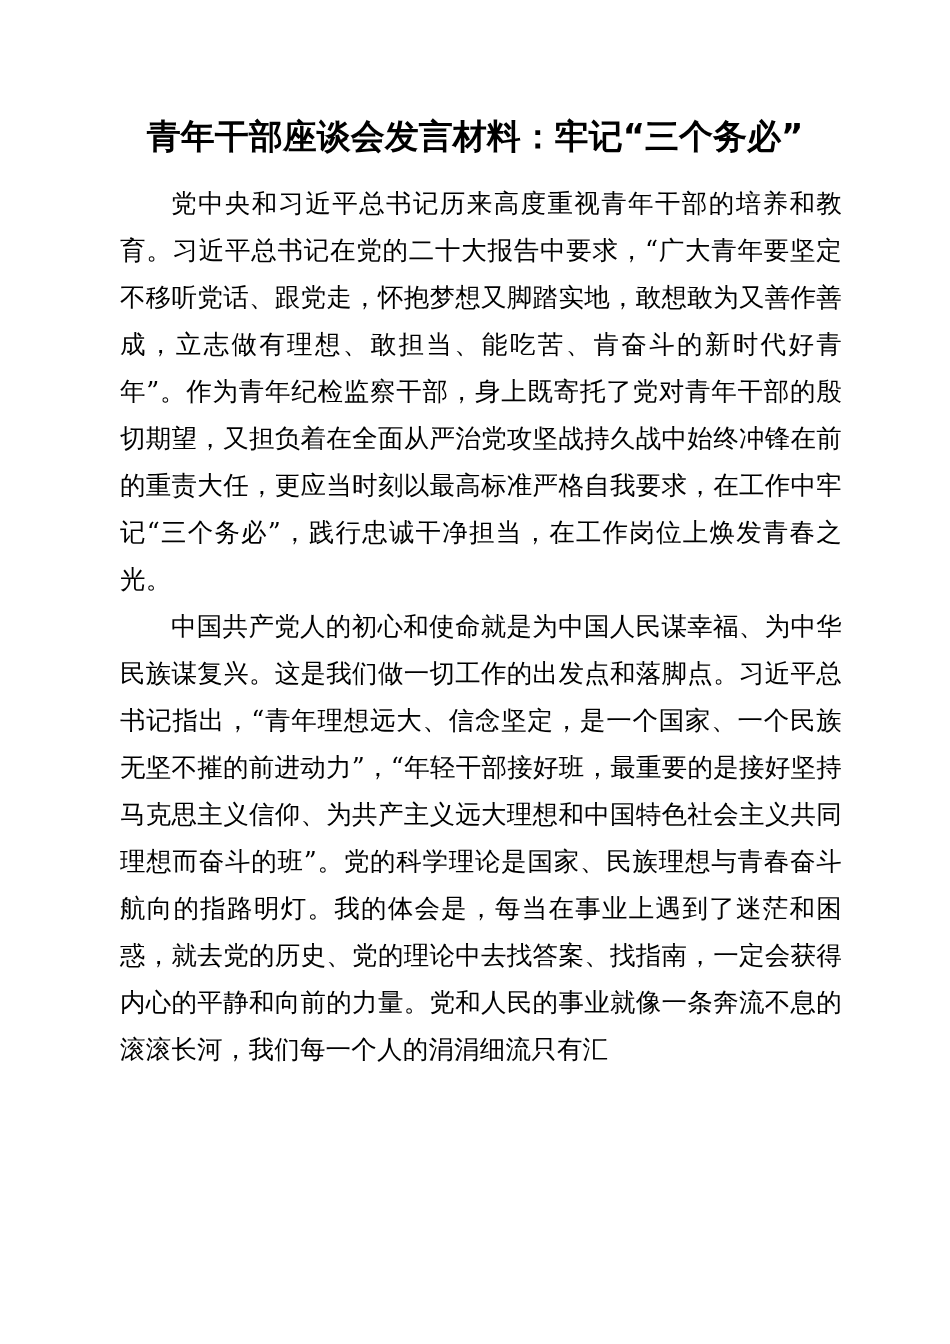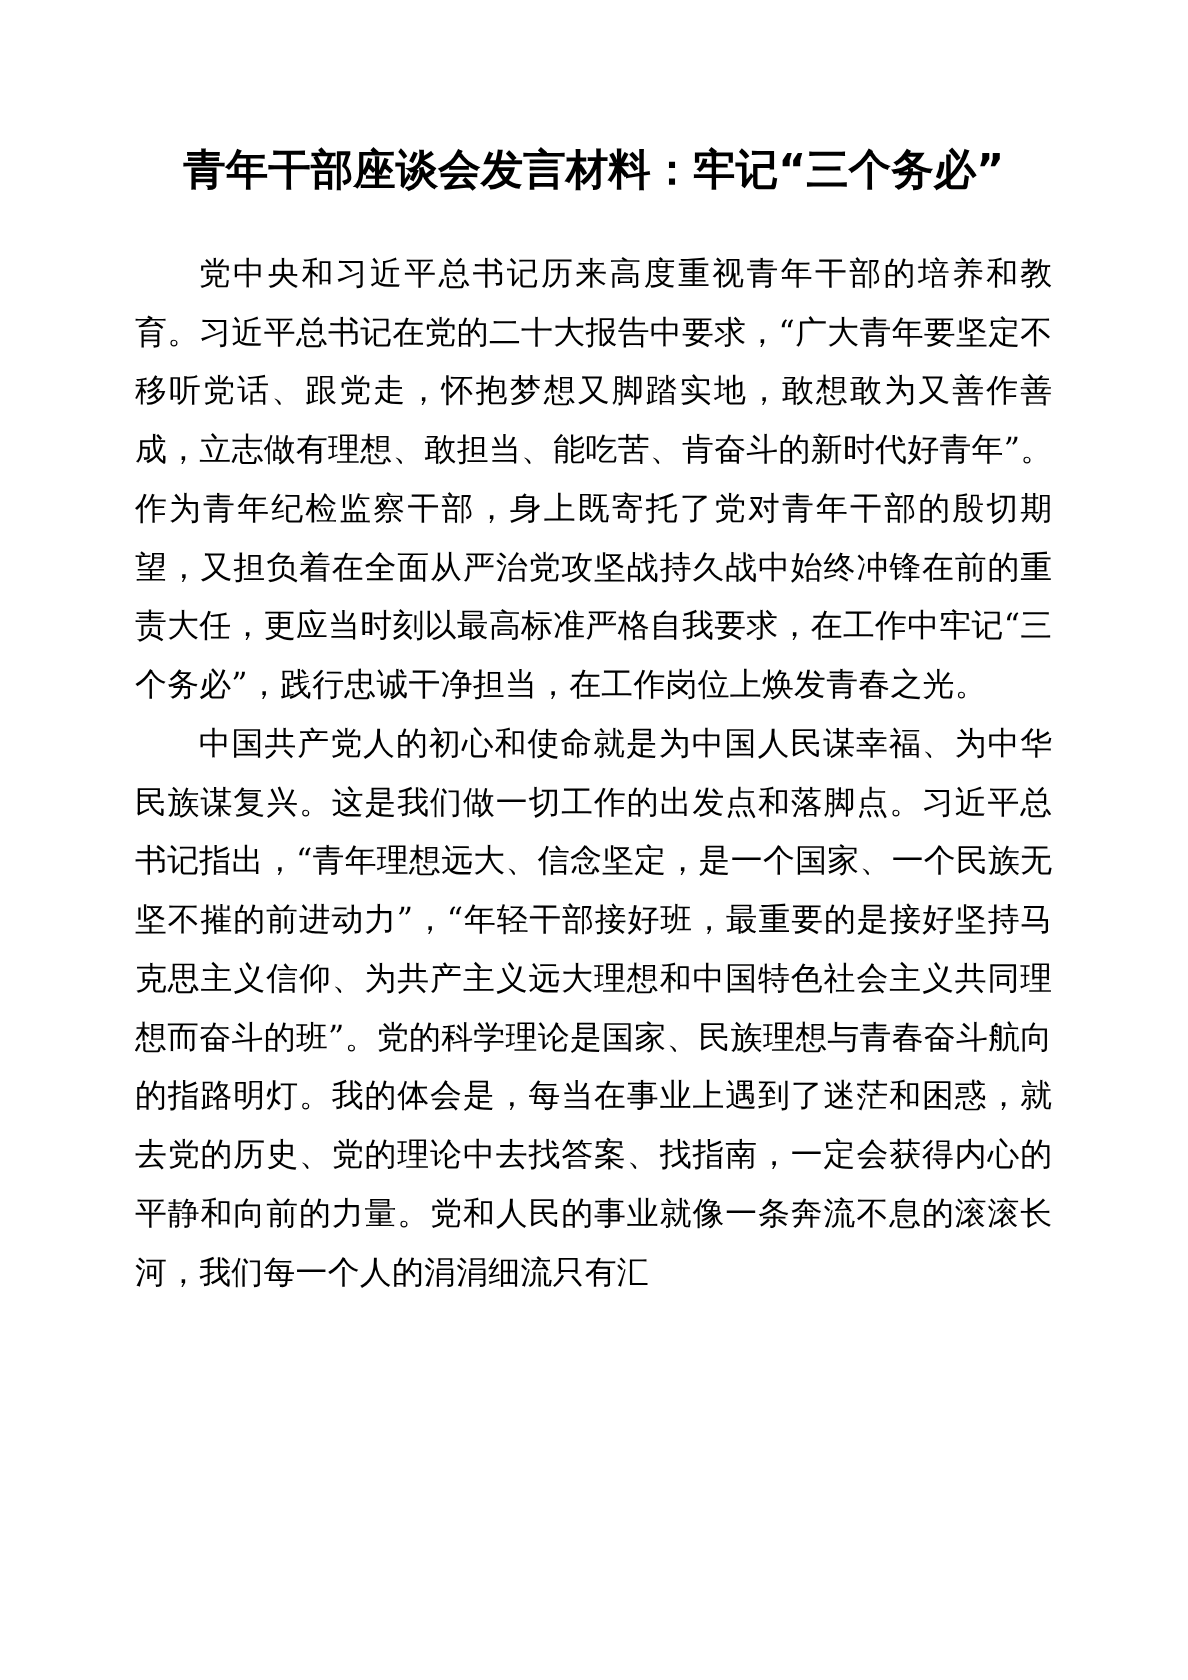--- a/index.html
+++ b/index.html
@@ -22,35 +22,35 @@
     position: relative;
     background: #ffffff;
   }
   .doc-title {
     font-family: "DejaVu Sans", "Liberation Sans", sans-serif;
     font-weight: bold;
     font-size: 34px;
     line-height: 48px;
     text-align: center;
     letter-spacing: 0px;
-    margin: 0 0 36px 0;
+    margin: 0 0 20px 0;
     color: #000;
   }
   .doc-title .line {
     display: block;
     white-space: nowrap;
   }
   p.body-para {
     font-family: "DejaVu Serif", "Liberation Serif", serif;
     font-size: 25.5px;
     line-height: 47px;
     text-align: justify;
     text-justify: inter-ideograph;
     text-indent: 2em;
-    margin: 0 0 0 0;
+    margin: 0 0 0 12px;
     letter-spacing: 0.2px;
     color: #000;
   }
   h2.section-heading {
     font-family: "DejaVu Sans", "Liberation Sans", sans-serif;
     font-weight: bold;
     font-size: 25px;
     line-height: 47px;
     text-indent: 2em;
     margin: 4px 0 0 0;

